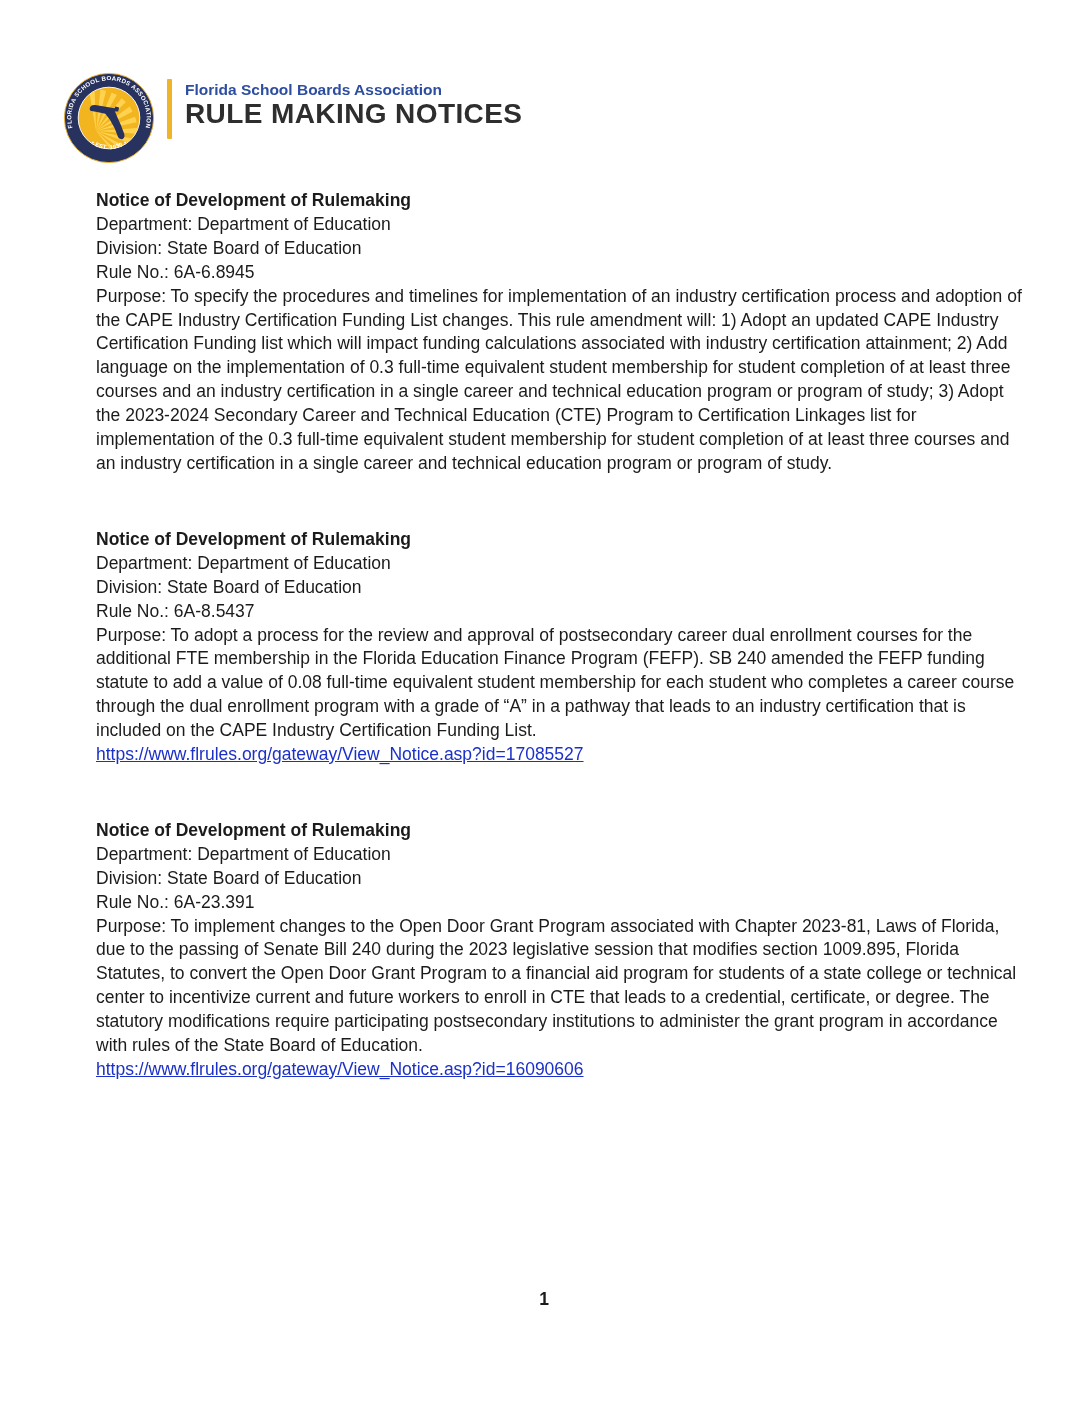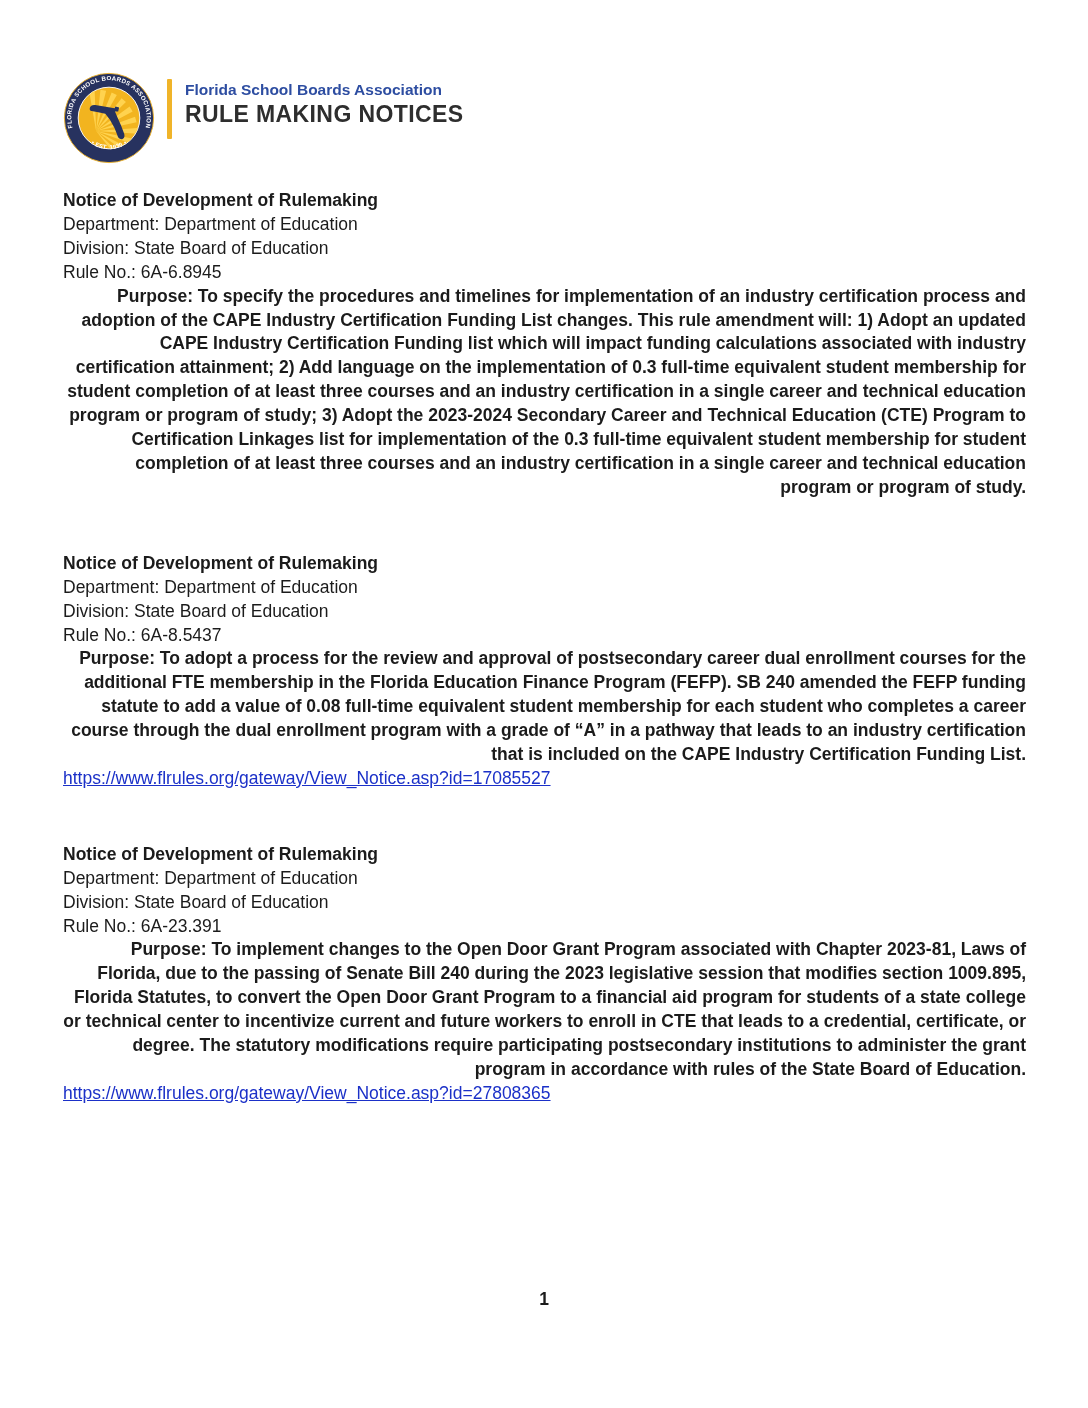--- a/index.html
+++ b/index.html
@@ -24,31 +24,31 @@
     margin: 7px 13px 0 12px;
     border-radius: 1px;
     flex: 0 0 auto;
   }
   .header-text { padding-top: 9px; }
   .org-name {
     font-size: 15.5px; font-weight: bold; color: #2d4da1;
     margin: 0; line-height: 18px;
   }
   .doc-title {
-    font-size: 23px; font-weight: bold; color: #2e2e2e;
+    font-size: 28px; font-weight: bold; color: #2e2e2e;
     letter-spacing: 0.4px; margin: 3px 16px 0 0; line-height: 24px;
   }
 
   
   .date { margin: 22px 0 0 0; font-size: 17.5px; font-weight: bold; line-height: 24px; }
-  .notice { margin-top: 52px; }
+  .notice { margin-top: 52px; margin-left: 33px; }
   .notice.first { margin-top: 25px; }
   .notice p { margin: 0; font-size: 17.5px; line-height: 23.9px; }
   .notice .heading { font-weight: bold; }
-  .purpose { text-align: right; font-weight: bold; }
+  .purpose { text-align: left; }
   .link {
     display: inline-block;
     font-size: 17.5px; line-height: 23.9px;
     color: #1b30c8; text-decoration: underline;
     word-break: break-all;
   }
 
   .page-number {
     position: absolute; left: 0; right: 0; top: 1289px;
     text-align: center; font-size: 17.5px; font-weight: bold;
@@ -115,19 +115,19 @@
       <p class="purpose">Purpose: To adopt a process for the review and approval of postsecondary career dual enrollment courses for the additional FTE membership in the Florida Education Finance Program (FEFP). SB 240 amended the FEFP funding statute to add a value of 0.08 full-time equivalent student membership for each student who completes a career course through the dual enrollment program with a grade of “A” in a pathway that leads to an industry certification that is included on the CAPE Industry Certification Funding List.</p>
       <a class="link" href="#">https://www.flrules.org/gateway/View_Notice.asp?id=17085527</a>
     </section>
 
     <section class="notice">
       <p class="heading">Notice of Development of Rulemaking</p>
       <p>Department: Department of Education</p>
       <p>Division: State Board of Education</p>
       <p>Rule No.: 6A-23.391</p>
       <p class="purpose">Purpose: To implement changes to the Open Door Grant Program associated with Chapter 2023-81, Laws of Florida, due to the passing of Senate Bill 240 during the 2023 legislative session that modifies section 1009.895, Florida Statutes, to convert the Open Door Grant Program to a financial aid program for students of a state college or technical center to incentivize current and future workers to enroll in CTE that leads to a credential, certificate, or degree. The statutory modifications require participating postsecondary institutions to administer the grant program in accordance with rules of the State Board of Education.</p>
-      <a class="link" href="#">https://www.flrules.org/gateway/View_Notice.asp?id=27808365</a>
+      <a class="link" href="#">https://www.flrules.org/gateway/View_Notice.asp?id=16090606</a>
     </section>
 
   </div>
 
   <div class="page-number">1</div>
 </div>
 
 </body></html>

